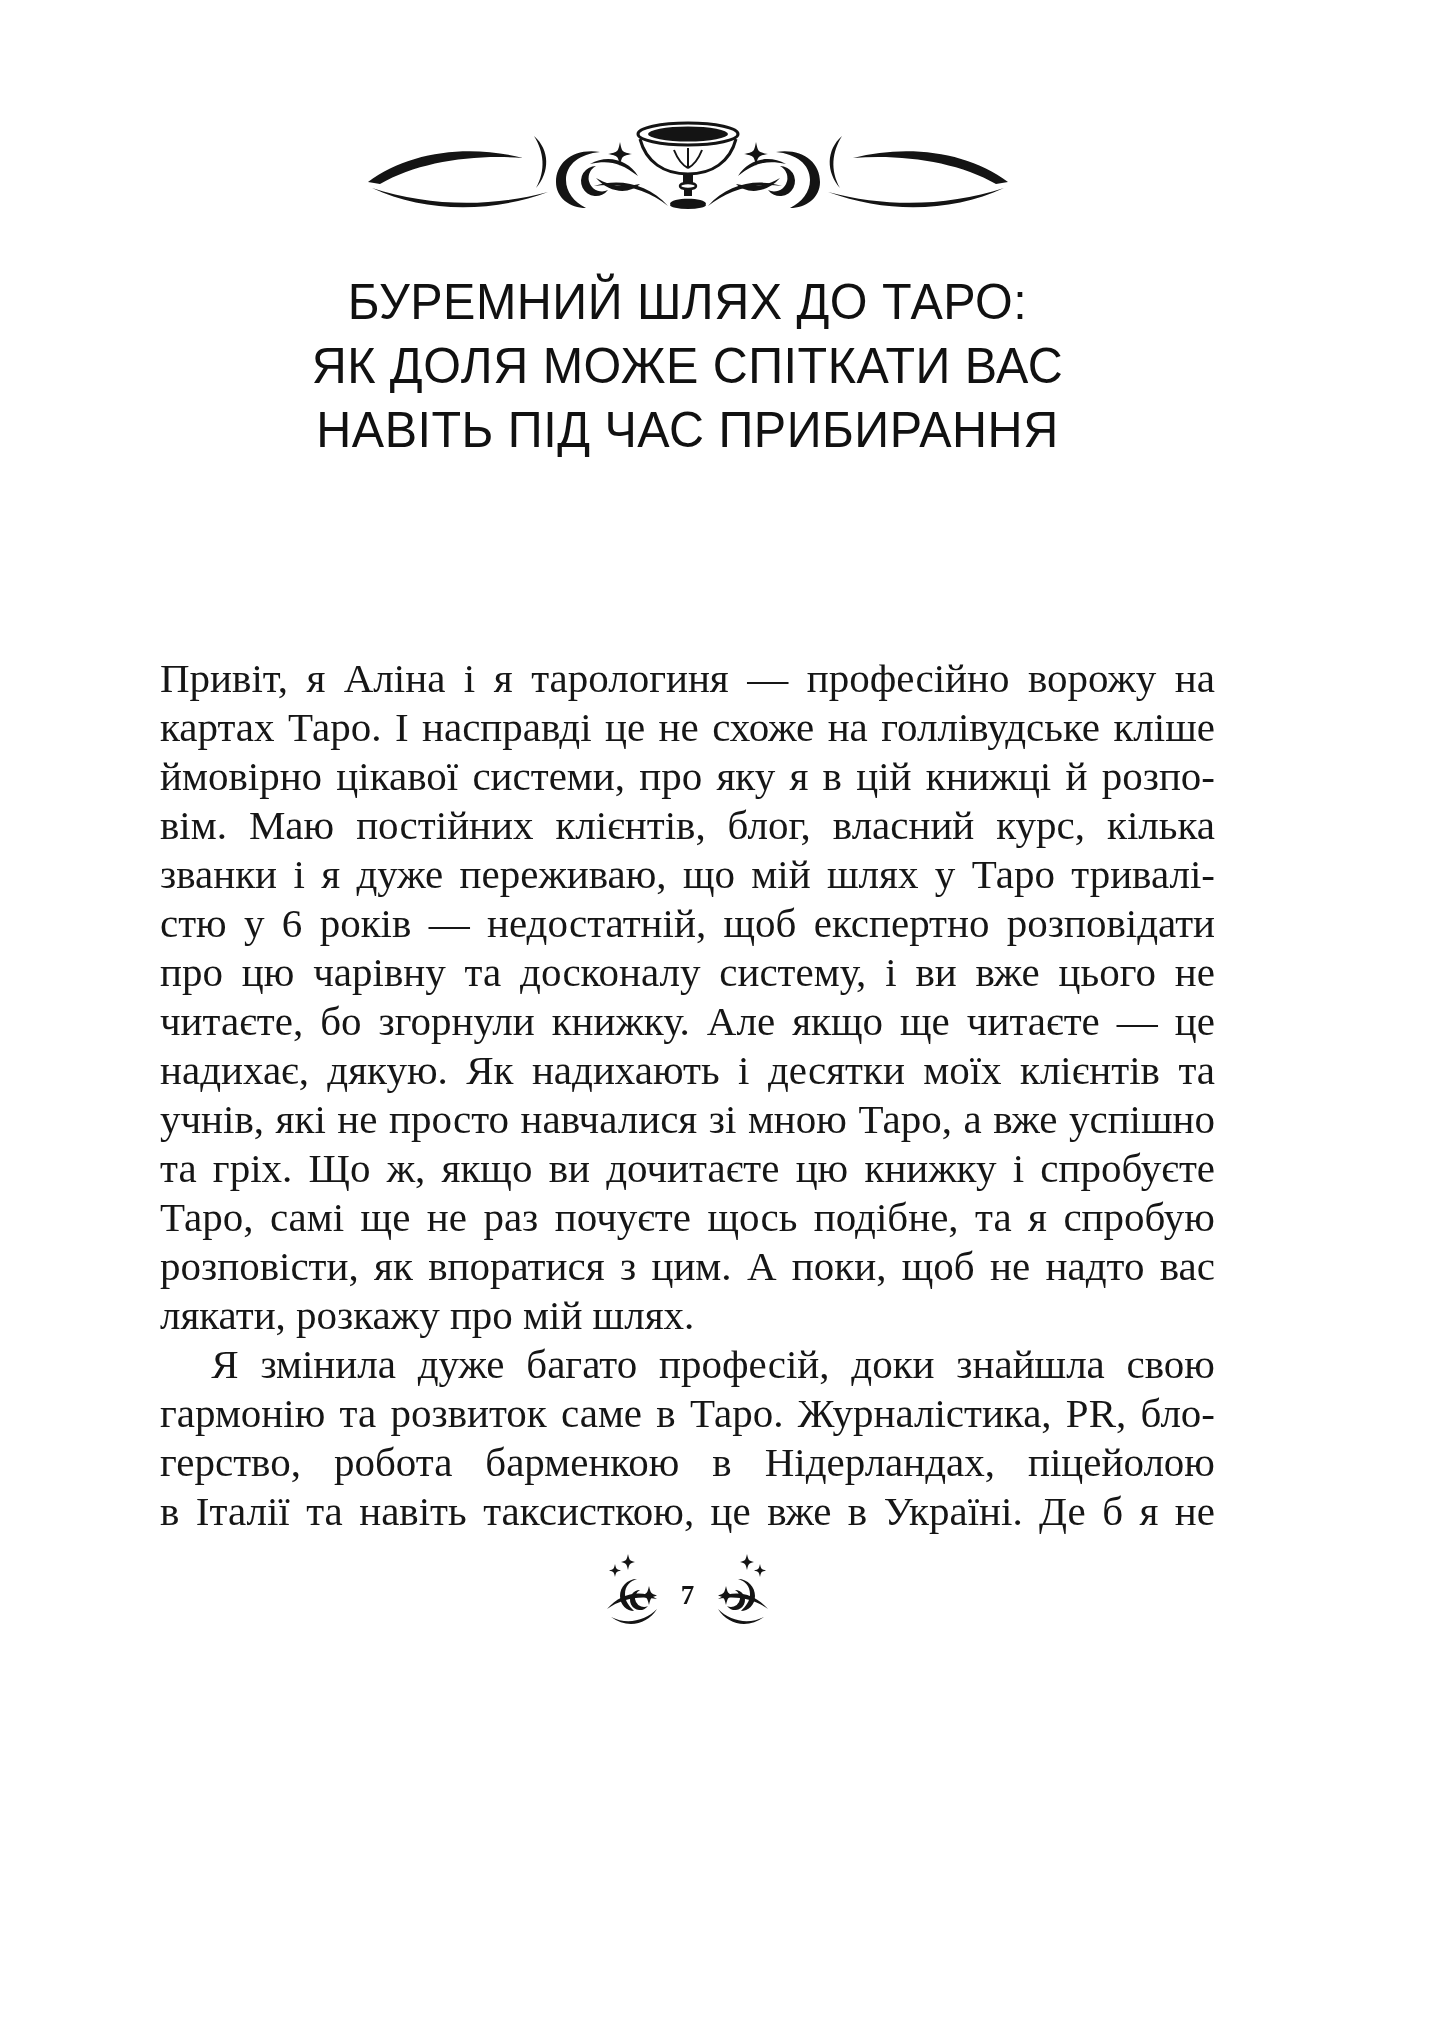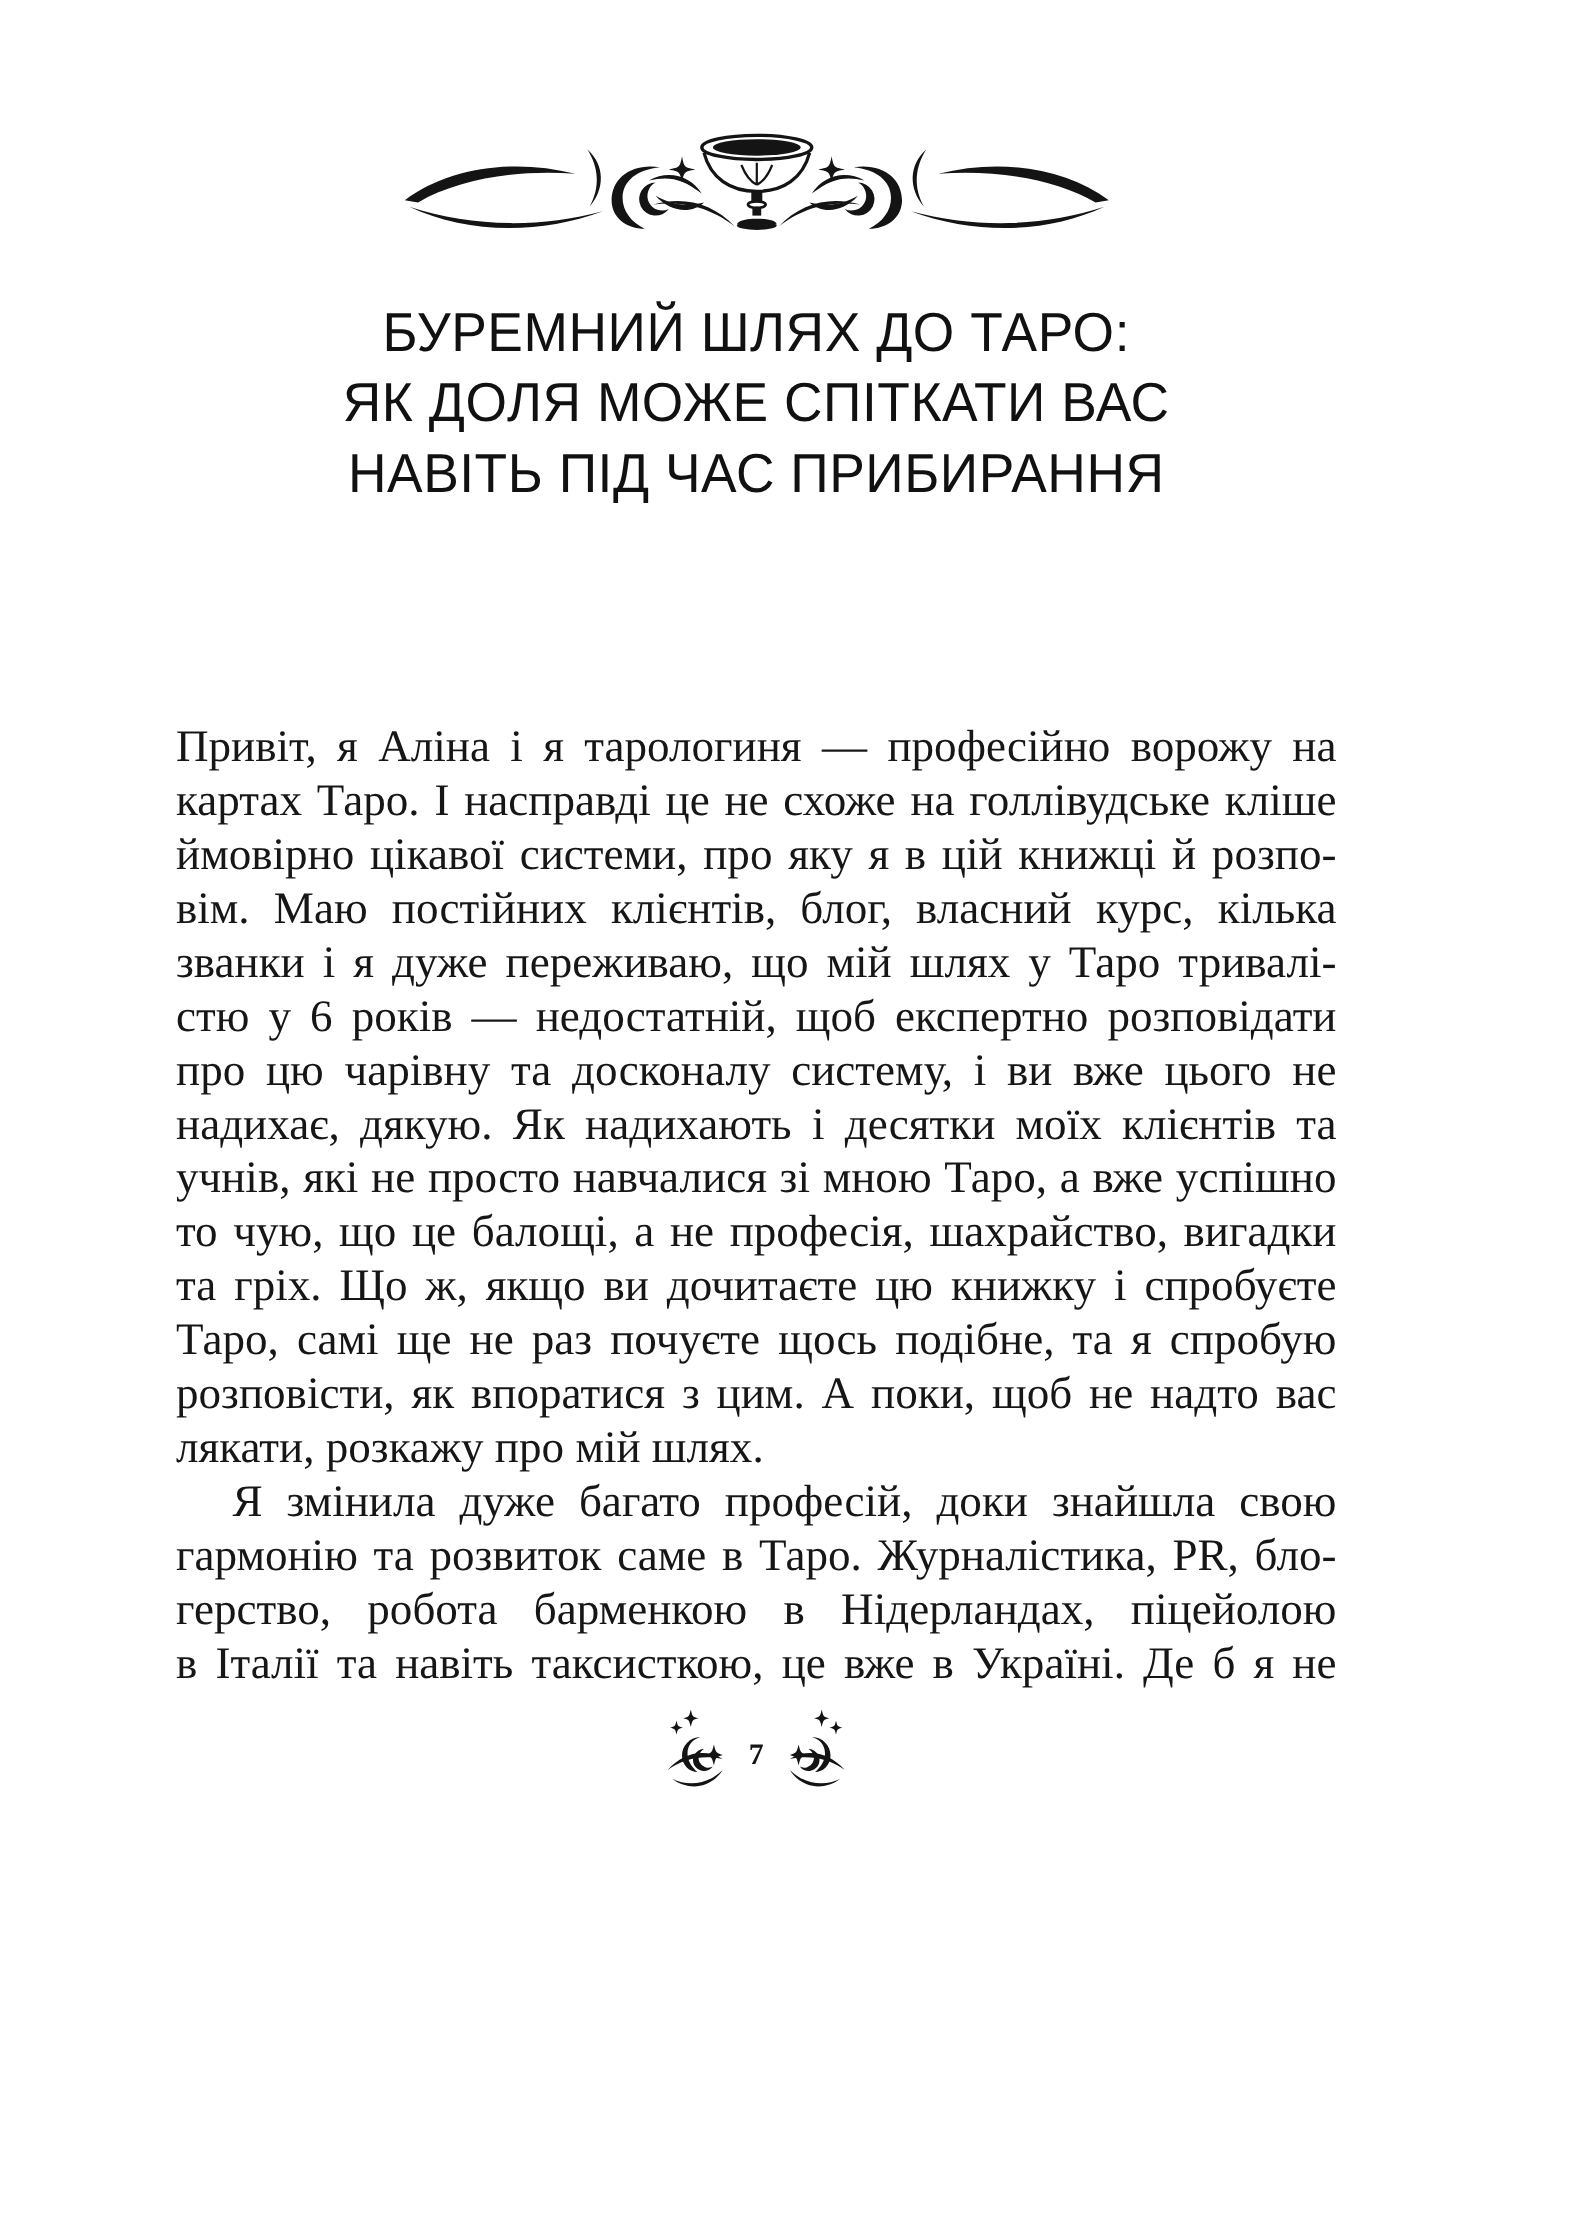--- a/index.html
+++ b/index.html
@@ -133,23 +133,23 @@
 
   <div class="body-text">
     <div class="paragraph" data-justify-last="false">
         <div class="p-line">Привіт, я Аліна і я тарологиня — професійно ворожу на</div>
         <div class="p-line">картах Таро. І насправді це не схоже на голлівудське кліше</div>
         <div class="p-line">ймовірно цікавої системи, про яку я в цій книжці й розпо-</div>
         <div class="p-line">вім. Маю постійних клієнтів, блог, власний курс, кілька</div>
         <div class="p-line">званки і я дуже переживаю, що мій шлях у Таро тривалі-</div>
         <div class="p-line">стю у 6 років — недостатній, щоб експертно розповідати</div>
         <div class="p-line">про цю чарівну та досконалу систему, і ви вже цього не</div>
+        <div class="p-line">читаєте, бо згорнули книжку. Але якщо ще читаєте — це</div>
         <div class="p-line">надихає, дякую. Як надихають і десятки моїх клієнтів та</div>
         <div class="p-line">учнів, які не просто навчалися зі мною Таро, а вже успішно</div>
-        <div class="p-line">то чую, що це балощі, а не професія, шахрайство, вигадки</div>
         <div class="p-line">та гріх. Що ж, якщо ви дочитаєте цю книжку і спробуєте</div>
         <div class="p-line">Таро, самі ще не раз почуєте щось подібне, та я спробую</div>
         <div class="p-line">розповісти, як впоратися з цим. А поки, щоб не надто вас</div>
         <div class="p-line">лякати, розкажу про мій шлях.</div>
       </div>
     <div class="paragraph" data-justify-last="true">
         <div class="p-line">Я змінила дуже багато професій, доки знайшла свою</div>
         <div class="p-line">гармонію та розвиток саме в Таро. Журналістика, PR, бло-</div>
         <div class="p-line">герство, робота барменкою в Нідерландах, піцейолою</div>
         <div class="p-line">в Італії та навіть таксисткою, це вже в Україні. Де б я не</div>

